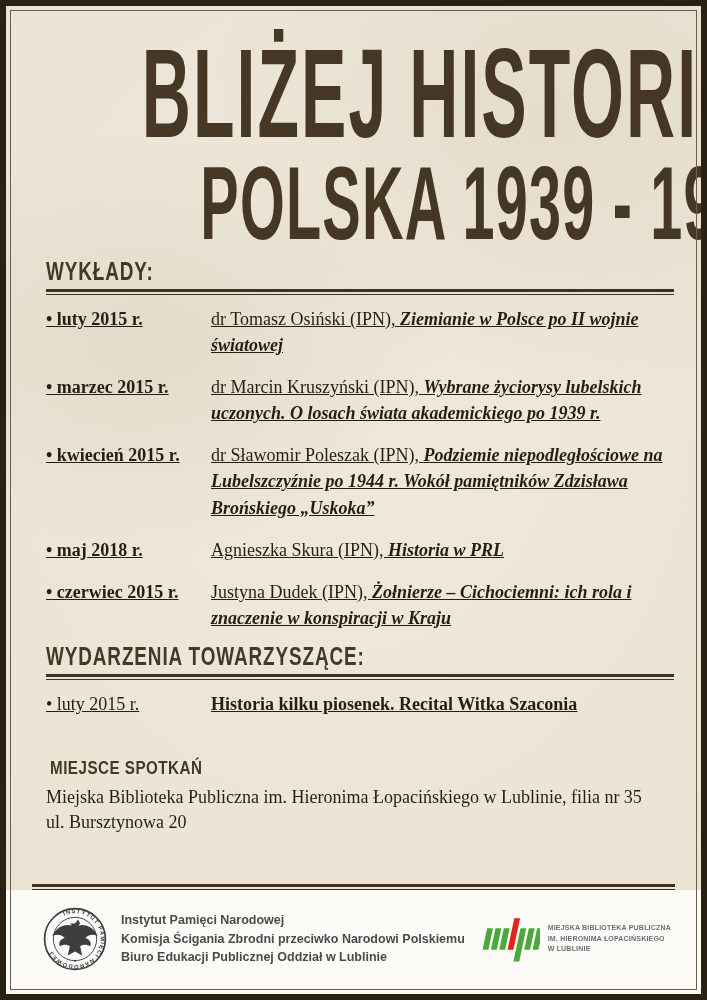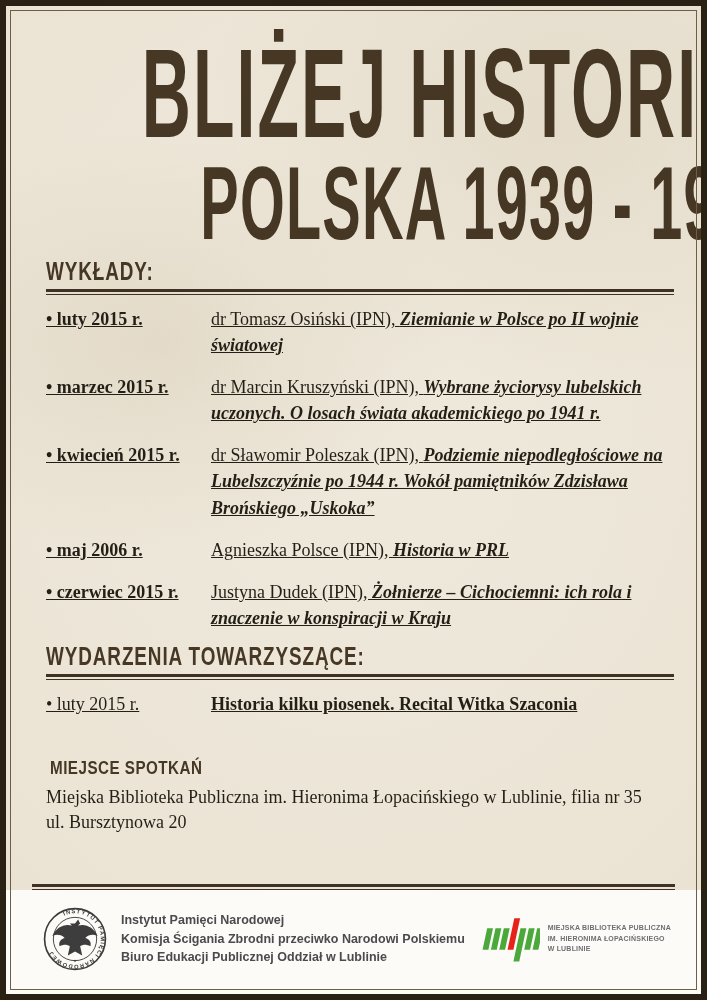--- a/index.html
+++ b/index.html
@@ -108,29 +108,29 @@
     <section>
       <h2 class="stamp sec-head">WYKŁADY:</h2>
       <div class="drule"></div>
       <div class="entries">
         <div class="row">
           <div class="date">• luty 2015 r.</div>
           <div class="desc"><span class="speaker">dr Tomasz Osiński (IPN), </span><span class="work">Ziemianie w Polsce po II wojnie światowej</span></div>
         </div>
         <div class="row">
           <div class="date">• marzec 2015 r.</div>
-          <div class="desc"><span class="speaker">dr Marcin Kruszyński (IPN), </span><span class="work">Wybrane życiorysy lubelskich uczonych. O losach świata akademickiego po 1941 r.</span></div>
+          <div class="desc"><span class="speaker">dr Marcin Kruszyński (IPN), </span><span class="work">Wybrane życiorysy lubelskich uczonych. O losach świata akademickiego po 1939 r.</span></div>
         </div>
         <div class="row">
           <div class="date">• kwiecień 2015 r.</div>
           <div class="desc"><span class="speaker">dr Sławomir Poleszak (IPN), </span><span class="work">Podziemie niepodległościowe na Lubelszczyźnie po 1944 r. Wokół pamiętników Zdzisława Brońskiego „Uskoka”</span></div>
         </div>
         <div class="row">
-          <div class="date">• maj 2006 r.</div>
-          <div class="desc"><span class="speaker">Agnieszka Polsce (IPN), </span><span class="work">Historia w PRL</span></div>
+          <div class="date">• maj 2018 r.</div>
+          <div class="desc"><span class="speaker">Agnieszka Skura (IPN), </span><span class="work">Historia w PRL</span></div>
         </div>
         <div class="row">
           <div class="date">• czerwiec 2015 r.</div>
           <div class="desc"><span class="speaker">Justyna Dudek (IPN), </span><span class="work">Żołnierze – Cichociemni: ich rola i znaczenie w konspiracji w Kraju</span></div>
         </div>
       </div>
     </section>
 
     <section class="events-sec">
       <h2 class="stamp sec-head">WYDARZENIA TOWARZYSZĄCE:</h2>

